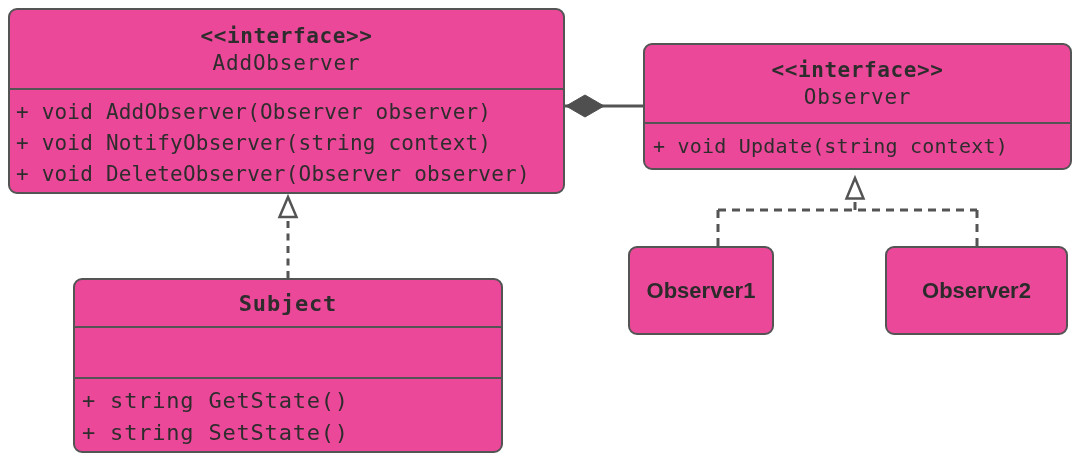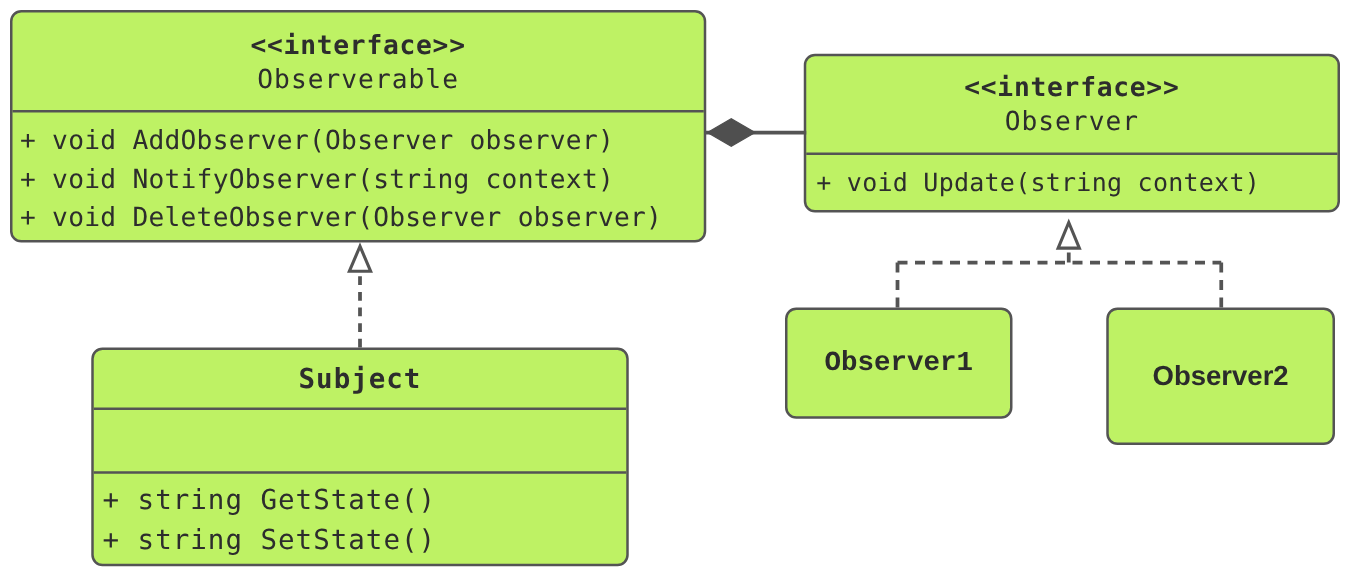--- a/index.html
+++ b/index.html
@@ -7,21 +7,21 @@
     position: relative;
     width: 1080px;
     height: 463px;
     background: #ffffff;
     font-family: "DejaVu Sans Mono", monospace;
     color: #2d2d2d;
     overflow: hidden;
   }
   .uml-box {
     position: absolute;
-    background: #bef264;
+    background: #ec4899;
     border: 2.5px solid #545454;
     border-radius: 9px;
     box-sizing: border-box;
     z-index: 1;
   }
   .uml-header {
     display: flex;
     flex-direction: column;
     justify-content: center;
     align-items: center;
@@ -75,40 +75,40 @@
   
   .box-concrete {
     display: flex;
     justify-content: center;
     align-items: center;
     font-family: "Liberation Sans", sans-serif;
     font-weight: bold;
     font-size: 22px;
     color: #2b2b2b;
   }
-  .box-observer1 { left: 628px; top: 246px; width: 182px; height: 89px; font-family: Liberation Mono, monospace; }
-  .box-observer2 { left: 885px; top: 246px; width: 183px; height: 110px; }
+  .box-observer1 { left: 628px; top: 246px; width: 146px; height: 89px; }
+  .box-observer2 { left: 885px; top: 246px; width: 183px; height: 89px; }
   
   .connectors {
     position: absolute;
     left: 0; top: 0;
     width: 1080px; height: 463px;
     z-index: 2;
     pointer-events: none;
   }
 </style>
 </head>
 <body>
 
 <div class="canvas">
 
   <div class="uml-box box-observerable">
     <div class="uml-header">
       <div class="stereotype">&lt;&lt;interface&gt;&gt;</div>
-      <div class="class-name">Observerable</div>
+      <div class="class-name">AddObserver</div>
     </div>
     <div class="methods">
       <div class="method">+ void AddObserver(Observer observer)</div>
       <div class="method">+ void NotifyObserver(string context)</div>
       <div class="method">+ void DeleteObserver(Observer observer)</div>
     </div>
   </div>
 
   <div class="uml-box box-observer">
     <div class="uml-header">

